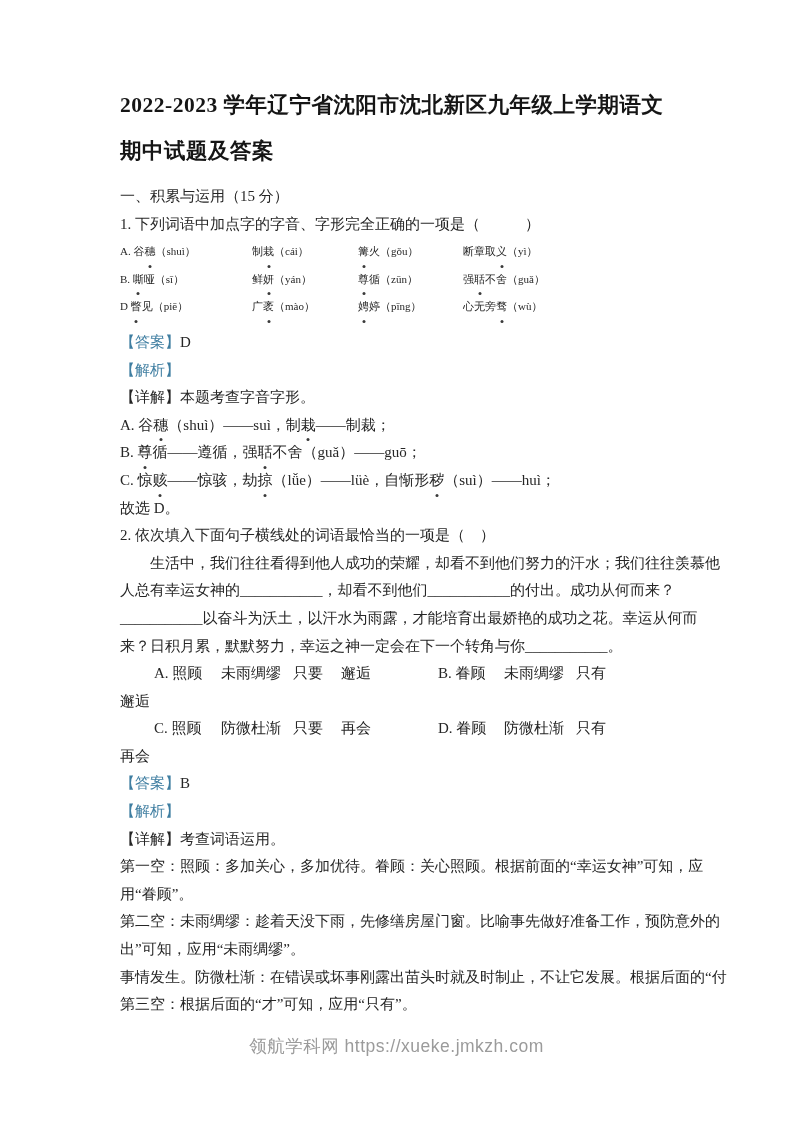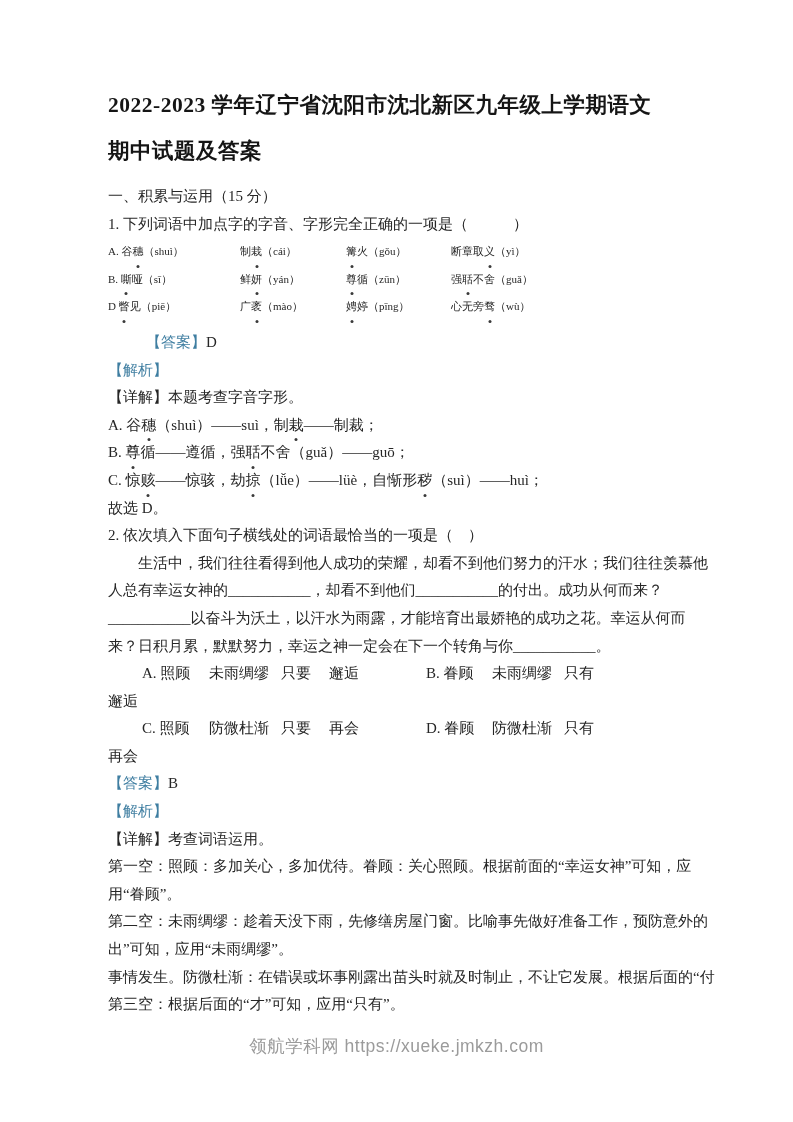--- a/index.html
+++ b/index.html
@@ -1,22 +1,22 @@
 <!DOCTYPE html>
 <html><head>
 <meta charset="utf-8">
 <style>
   html,body{margin:0;padding:0;background:#ffffff;}
   .page{position:relative;width:793px;height:1122px;background:#ffffff;overflow:hidden;
         font-family:"Liberation Serif","DejaVu Serif",serif;color:#262626;}
-  .content{position:absolute;left:108px;top:82px;width:557px;}
+  .content{position:absolute;left:120px;top:82px;width:557px;}
   .title{font-size:21.5px;font-weight:bold;line-height:46px;margin:0 0 9px 0;color:#151515;letter-spacing:0.5px;}
   .line{font-size:15px;line-height:27.6px;height:27.6px;white-space:nowrap;}
   .indent{text-indent:2em;}
-  .gap-top{margin-top:8px;margin-left:38px;}
+  .gap-top{margin-top:8px;}
   .q1grid{display:grid;grid-template-columns:132px 106px 105px 1fr;font-size:11px;line-height:27.6px;height:27.6px;white-space:nowrap;}
   .q2grid{display:grid;grid-template-columns:67px 72px 48px 97px 66px 72px 1fr;font-size:15px;line-height:27.6px;height:27.6px;white-space:nowrap;margin-left:34px;}
   .ans{color:#3f7ea1;}
   .em{position:relative;display:inline-block;}
   .em::after{content:"";position:absolute;left:50%;bottom:-2px;transform:translateX(-50%);
              width:3px;height:3px;border-radius:50%;background:#3a3a3a;}
   .footer{position:absolute;left:0;width:793px;top:1034px;text-align:center;color:#9b9b9b;
           font-size:17.5px;font-family:"Liberation Sans","DejaVu Sans",sans-serif;letter-spacing:0.5px;}
 </style>
 </head>

